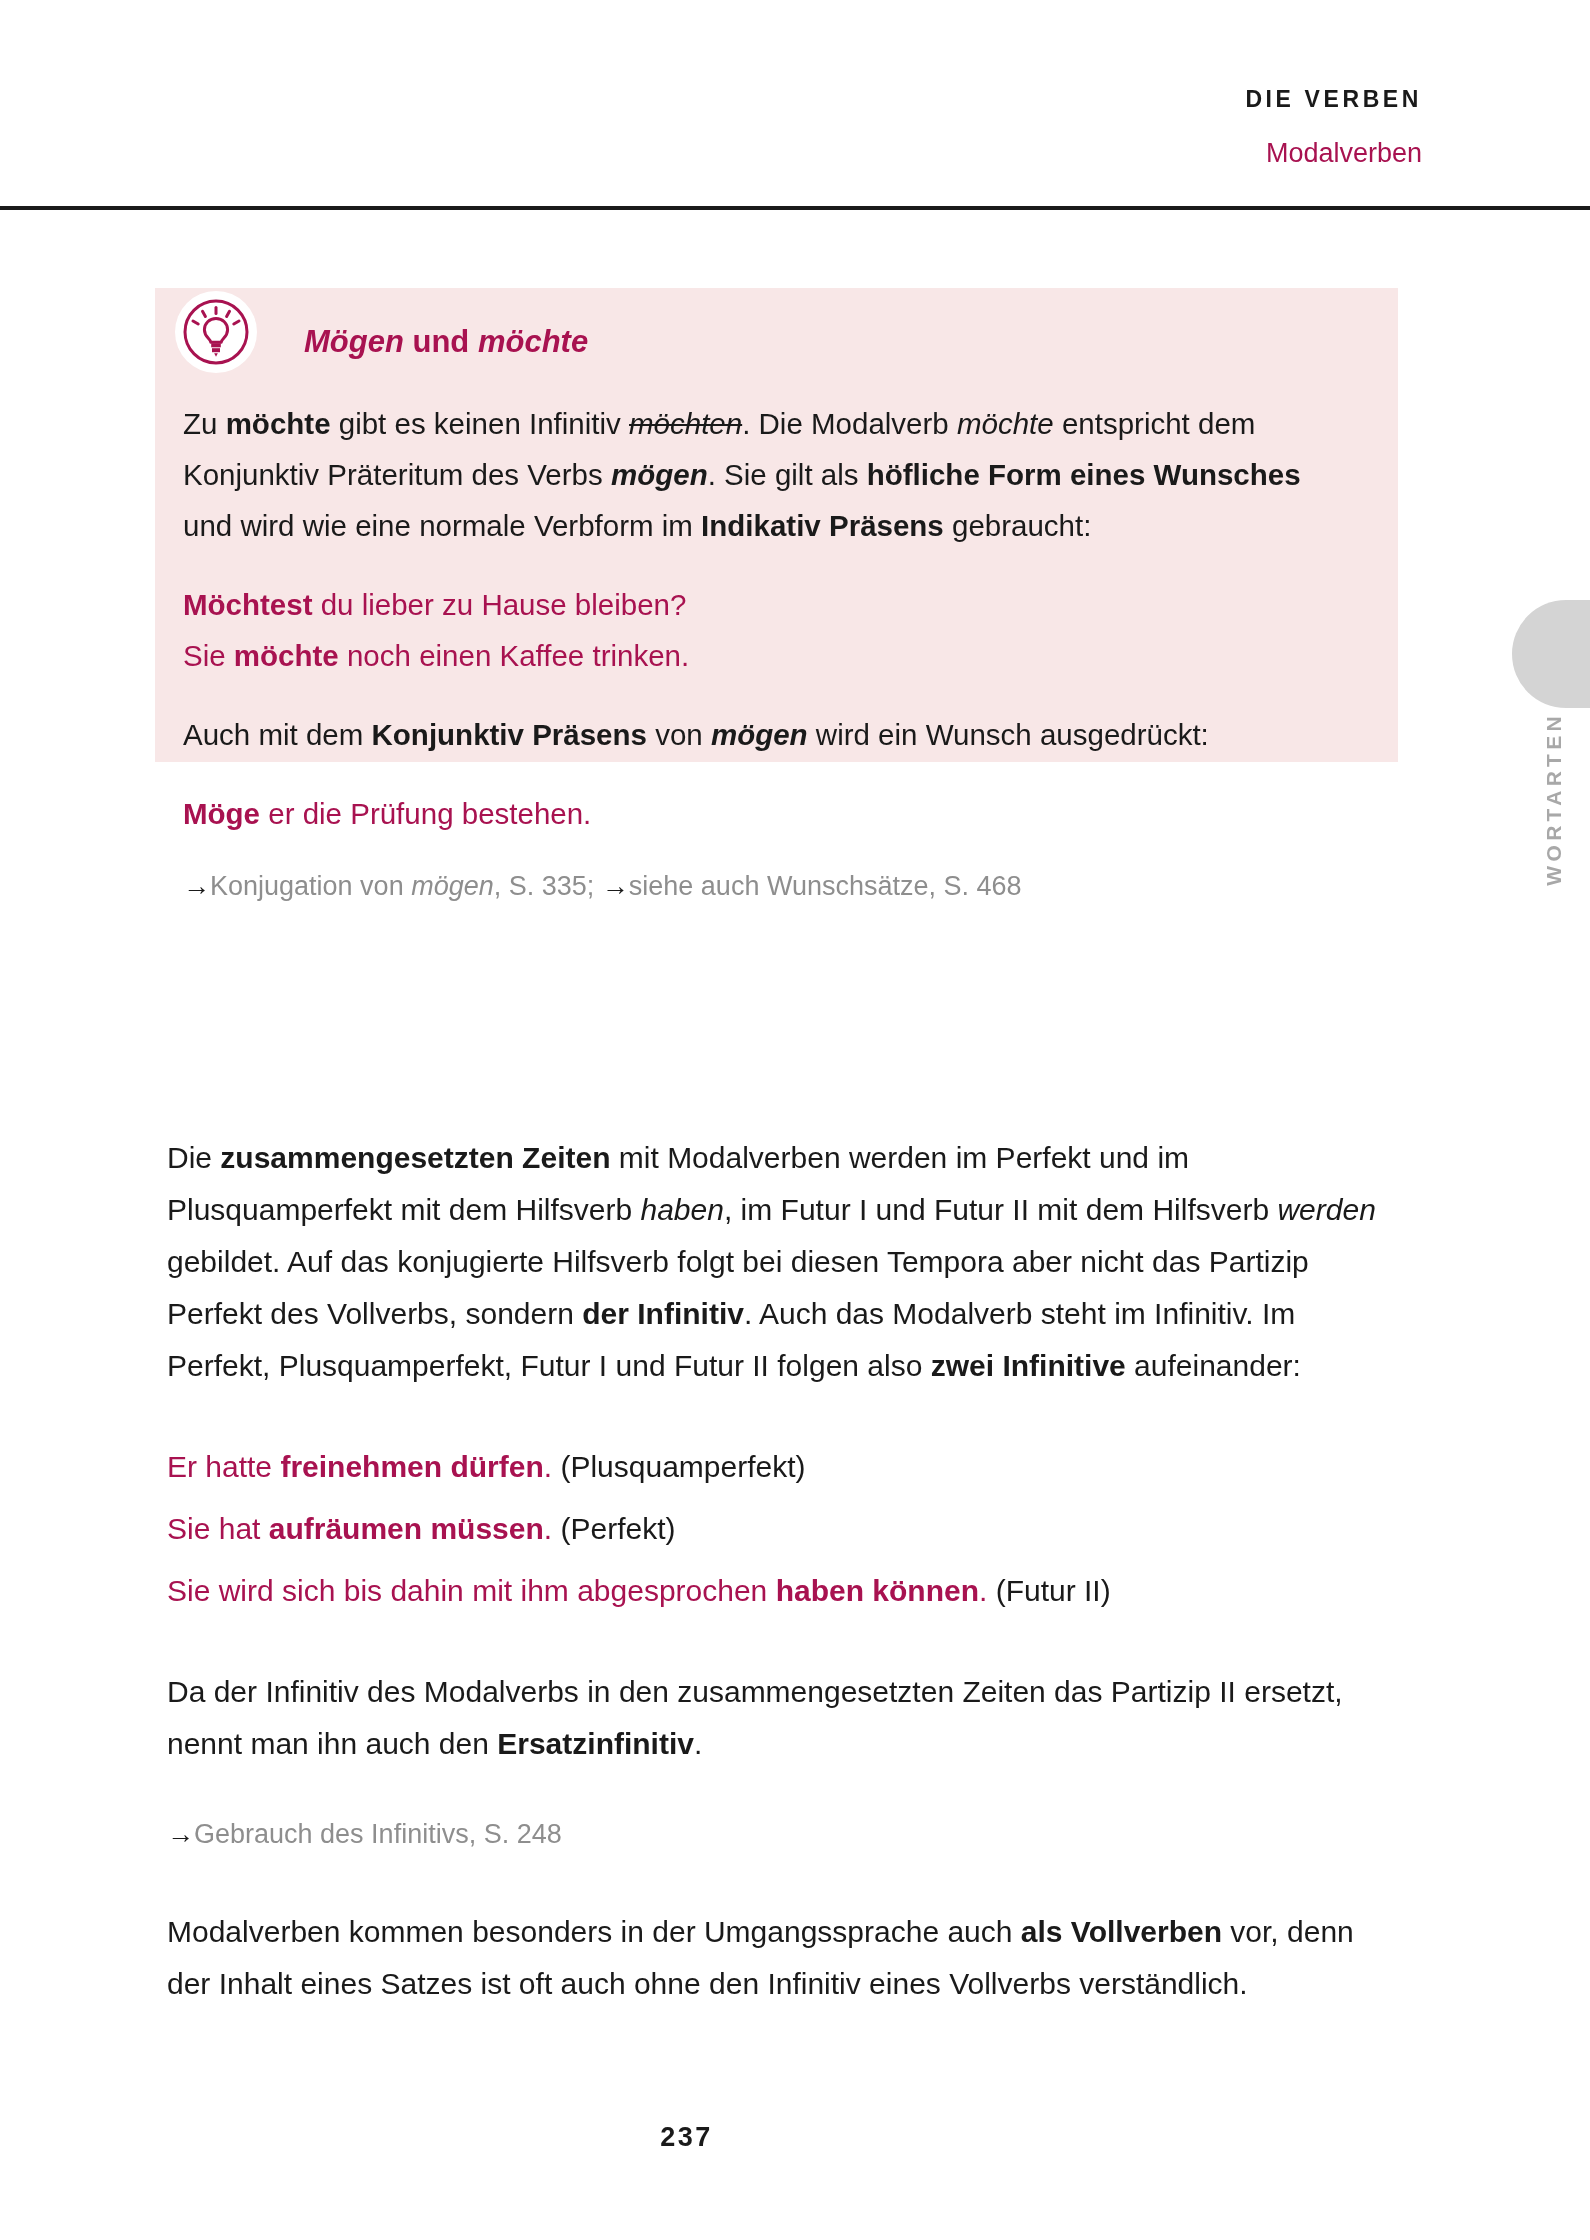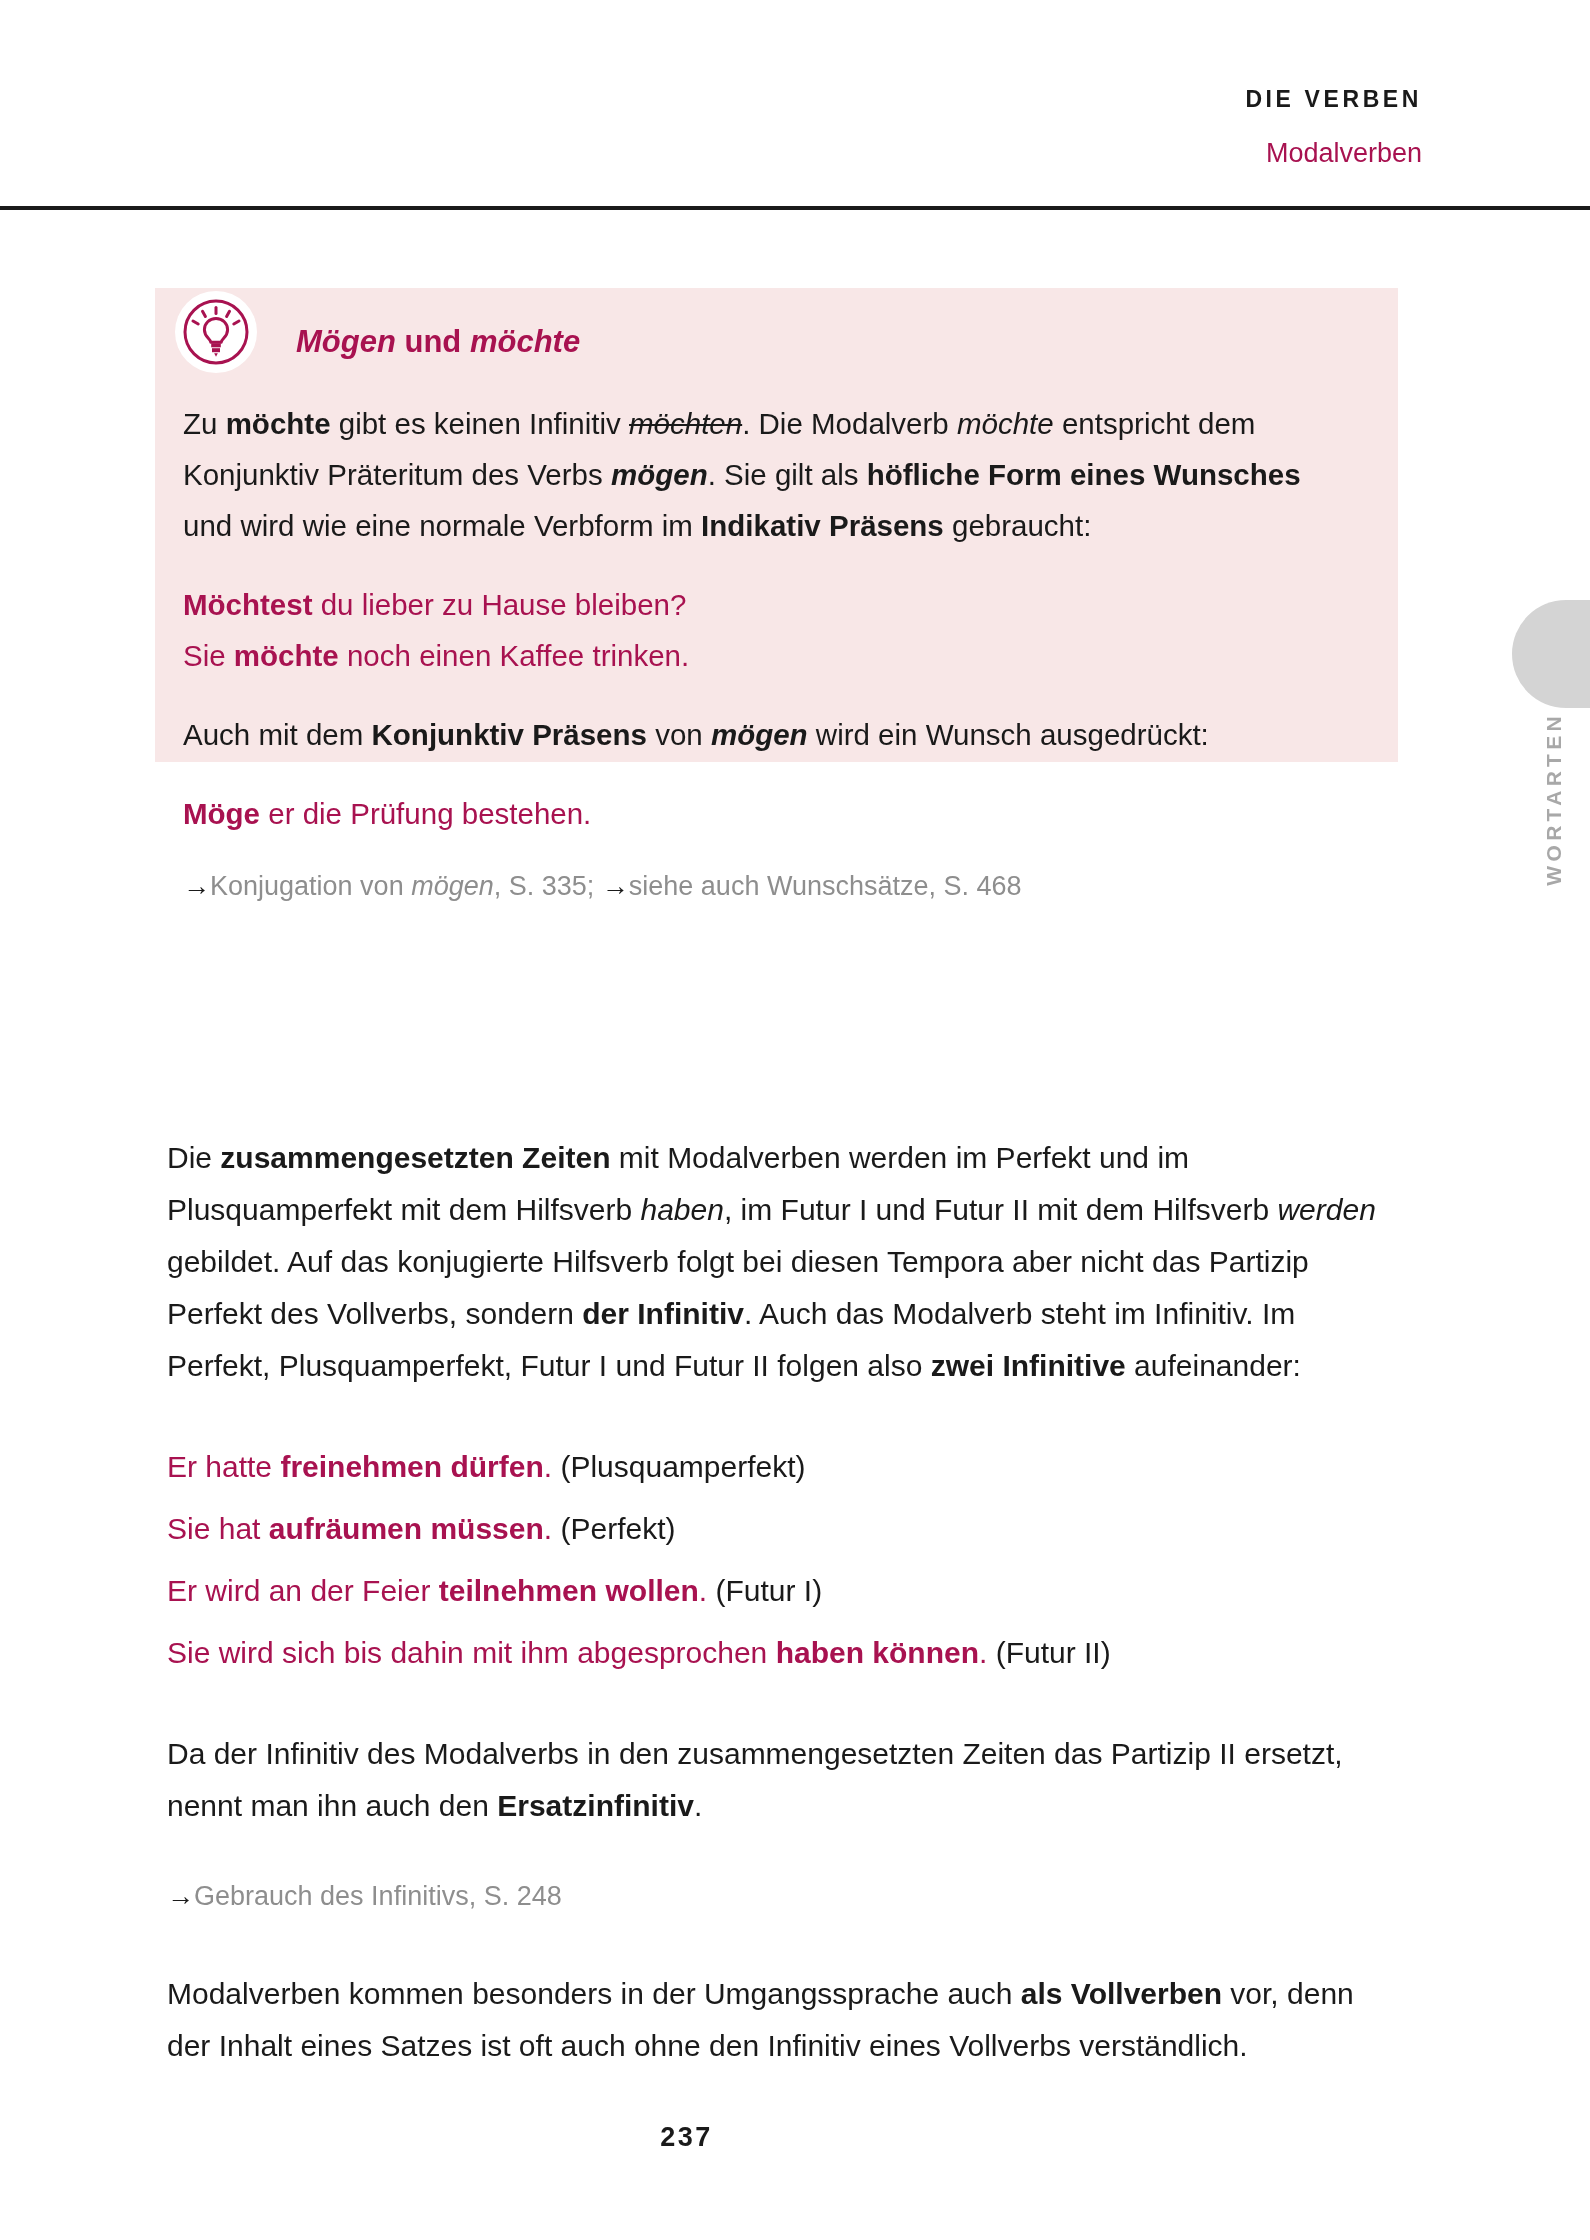--- a/index.html
+++ b/index.html
@@ -93,21 +93,21 @@
     border-radius: 50%;
     background: #ffffff;
     display: flex;
     align-items: center;
     justify-content: center;
   }
   #bulb-icon svg { display: block; }
 
   #info-title {
     position: absolute;
-    left: 296px;
+    left: 304px;
     top: 324px;
     font-size: 31px;
     font-weight: bold;
     font-style: italic;
     color: #A81250;
     white-space: nowrap;
   }
   #info-title .upright { font-style: normal; }
 
   #info-body {
@@ -241,21 +241,20 @@
 
 <div id="main-col">
 
   <p><span>Die </span><b>zusammengesetzten Zeiten</b><span> mit Modalverben werden im Perfekt und im Plusquamperfekt mit dem Hilfsverb </span><i>haben</i><span>, im Futur I und Futur II mit dem Hilfsverb </span><i>werden</i><span> gebildet. Auf das konjugierte Hilfsverb folgt bei diesen Tempora aber nicht das Partizip Perfekt des Vollverbs, sondern </span><b>der Infinitiv</b><span>. Auch das Modalverb steht im Infinitiv. Im Perfekt, Plusquamperfekt, Futur I und Futur II folgen also </span><b>zwei Infinitive</b><span> aufeinander:</span></p>
 
   <div class="gap"></div>
 
   <div class="ex-block">
     <p class="ex-row"><span>Er hatte </span><b>freinehmen dürfen</b><span>. </span><span class="tense">(Plusquamperfekt)</span></p>
     <p class="ex-row"><span>Sie hat </span><b>aufräumen müssen</b><span>. </span><span class="tense">(Perfekt)</span></p>
-    <p class="ex-row"><span>Er wird an der Feier </span><b>teilnehmen wollen</b><span>. </span><span class="tense">(Futur I)</span></p>
     <p class="ex-row"><span>Sie wird sich bis dahin mit ihm abgesprochen </span><b>haben können</b><span>. </span><span class="tense">(Futur II)</span></p>
   </div>
 
   <div class="gap"></div>
 
   <p><span>Da der Infinitiv des Modalverbs in den zusammengesetzten Zeiten das Partizip II ersetzt, nennt man ihn auch den </span><b>Ersatzinfinitiv</b><span>.</span></p>
 
   <div class="gap-small"></div>
 
   <p class="xref"><span class="arrow">→</span><span>Gebrauch des Infinitivs, S. 248</span></p>

